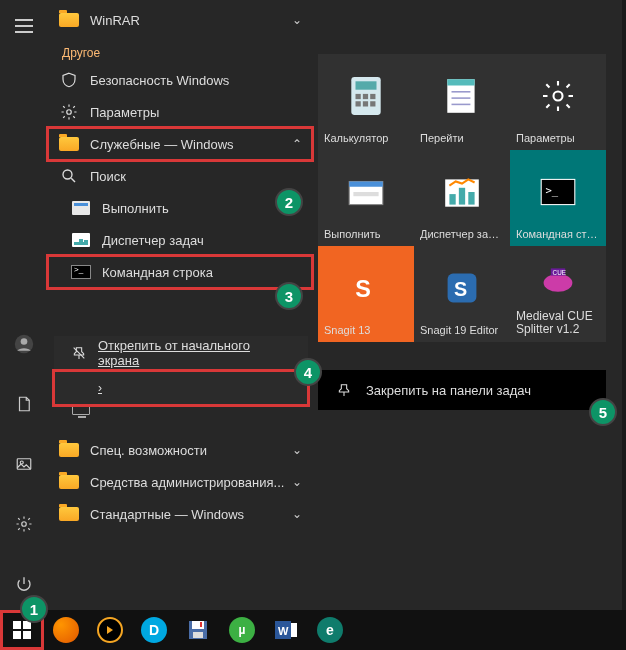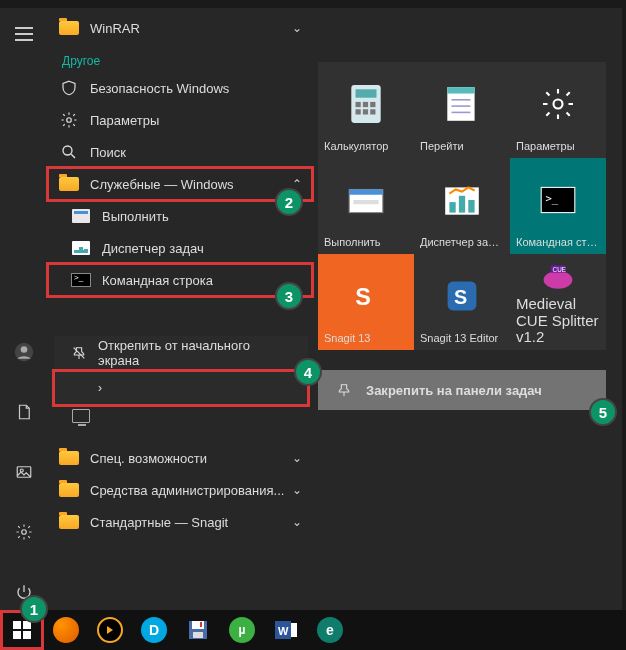--- a/index.html
+++ b/index.html
@@ -12,21 +12,20 @@
     overflow: hidden;
     position: relative;
   }
   .startmenu {
     position: absolute;
     left: 0; top: 0;
     width: 622px;
     height: 610px;
     background: #272727;
     display: flex;
-    margin-top: 8px;
   }
   .leftbar {
     width: 48px;
     display: flex;
     flex-direction: column;
     justify-content: space-between;
     padding: 6px 0;
   }
   .leftbar-top, .leftbar-bottom { display: flex; flex-direction: column; align-items: center; gap: 20px; }
   .leftbar .ico { width: 48px; height: 40px; display: flex; align-items: center; justify-content: center; cursor: pointer; }
@@ -41,21 +40,21 @@
   .list-item {
     display: flex; align-items: center;
     height: 32px;
     padding: 0 10px;
     cursor: pointer;
     position: relative;
   }
   .list-item .icon { width: 22px; height: 22px; margin-right: 10px; display: flex; align-items: center; justify-content: center; }
   .list-item .label { flex: 1; font-size: 13px; white-space: nowrap; overflow: hidden; text-overflow: ellipsis; }
   .list-item .chev { font-size: 12px; color: #ccc; }
-  .section-label { font-size: 12px; color: #14b8a6; padding: 10px 14px 4px; }
+  .section-label { font-size: 12px; color: #fdba74; padding: 10px 14px 4px; }
   .folder-icon { width: 20px; height: 14px; background: linear-gradient(#ffc83d,#f9a825); border-radius: 2px; position: relative; }
   .folder-icon::before { content:''; position: absolute; top:-3px; left:0; width:8px; height:3px; background:#f9a825; border-radius:1px 1px 0 0;}
   .shield-icon svg, .gear-icon svg, .search-icon svg { width:18px; height:18px; }
   .cmd-icon { width:20px; height:14px; background:#000; border:1px solid #888; position:relative; }
   .cmd-icon::after { content:'>_'; color:#fff; font-size:8px; position:absolute; left:2px; top:-1px; }
   .taskmgr-icon { width:18px; height:14px; background:#fff; position:relative; border-radius:1px; }
   .taskmgr-icon::after { content:''; position:absolute; left:2px; top:2px; width:14px; height:10px; background:linear-gradient(to top,#4aa 30%, transparent 30%),linear-gradient(to top,#4aa 60%, transparent 60%) 5px 0 / 4px 10px no-repeat,linear-gradient(to top,#4aa 45%, transparent 45%) 10px 0 / 4px 10px no-repeat; }
   .run-icon { width:18px; height:14px; background:#e8e8e8; border-radius:1px; position:relative; }
   .run-icon::after{content:'';position:absolute;left:2px;top:2px;width:14px;height:3px;background:#4a90d9;}
   .pc-icon { width:18px; height:14px; border:1px solid #aaa; border-radius:1px; position:relative;}
@@ -81,35 +80,34 @@
 
   
   .ctx1 {
     position: absolute;
     left: 54px; top: 336px;
     width: 254px;
     background: #2b2b2b;
     font-size: 13px;
     z-index: 40;
   }
-  .ctx1 .citem { display:flex; align-items:center; height:34px; padding:0 14px; cursor:pointer; }
+  .ctx1 .citem { display:flex; align-items:center; height:34px; padding:0 14px; cursor:pointer;text-decoration:underline; }
   .ctx1 .citem .cicon { width:22px; margin-right:8px; display:flex;align-items:center;justify-content:center;}
   .ctx1 .citem .clabel { flex:1; }
   .ctx1 .citem .carrow { font-size:12px; }
   .ctx1 .sep { height:1px; background:#444; }
 
   
   .ctx2 {
     position: absolute;
     left: 318px; top: 370px;
     width: 288px;
-    background: #737373;
+    background: #000000;
     z-index: 45;
     font-size: 13px;
-    font-weight: bold;
   }
   .ctx2 .citem2 { display:flex; align-items:center; height:40px; padding:0 14px; cursor:pointer; }
   .ctx2 .citem2 .cicon2 { width:24px; margin-right:10px; display:flex;align-items:center;justify-content:center;}
 
   
   .taskbar {
     position: absolute;
     left: 0; bottom: 0;
     width: 626px; height: 40px;
     background: #111;
@@ -195,37 +193,37 @@
     </div>
     <div class="list-item">
       <div class="icon gear-icon">
         <svg viewBox="0 0 24 24" width="18" height="18" fill="none" stroke="#ddd" stroke-width="1.6">
             <circle cx="12" cy="12" r="3"></circle>
             <path d="M12 2v3M12 19v3M4.2 4.2l2.1 2.1M17.7 17.7l2.1 2.1M2 12h3M19 12h3M4.2 19.8l2.1-2.1M17.7 6.3l2.1-2.1"></path>
           </svg>
       </div>
       <div class="label">Параметры</div>
     </div>
+    <div class="list-item hl-box">
+      <div class="icon">
+          <div class="folder-icon"></div>
+        </div>
+      <div class="label">Служебные — Windows</div>
+      <div class="chev">⌃</div>
+    </div>
+
     <div class="list-item">
       <div class="icon search-icon">
         <svg viewBox="0 0 24 24" width="18" height="18" fill="none" stroke="#ddd" stroke-width="1.8">
             <circle cx="10" cy="10" r="6"></circle>
             <path d="M20 20l-5-5"></path>
           </svg>
       </div>
       <div class="label">Поиск</div>
     </div>
-
-    <div class="list-item hl-box">
-      <div class="icon">
-          <div class="folder-icon"></div>
-        </div>
-      <div class="label">Служебные — Windows</div>
-      <div class="chev">⌃</div>
-    </div>
     <div class="list-item" style="padding-left:22px">
       <div class="icon">
           <div class="run-icon"></div>
         </div>
       <div class="label">Выполнить</div>
     </div>
     <div class="list-item" style="padding-left:22px">
       <div class="icon">
           <div class="taskmgr-icon"></div>
         </div>
@@ -263,21 +261,21 @@
       <div class="icon">
           <div class="folder-icon"></div>
         </div>
       <div class="label">Средства администрирования...</div>
       <div class="chev">⌄</div>
     </div>
     <div class="list-item">
       <div class="icon">
           <div class="folder-icon"></div>
         </div>
-      <div class="label">Стандартные — Snagit</div>
+      <div class="label">Стандартные — Windows</div>
       <div class="chev">⌄</div>
     </div>
   </div>
 
   <div class="tiles">
     <div class="tile">
       <div class="ticon">
           <div class="timg">
             <svg viewBox="0 0 40 40">
               <rect x="6" y="2" width="28" height="36" rx="3" fill="#d5e8ee"></rect>
@@ -366,31 +364,31 @@
         </div>
       <div class="tlabel">Snagit 13</div>
     </div>
     <div class="tile">
       <div class="ticon">
           <svg width="36" height="36" viewBox="0 0 40 40">
             <rect x="4" y="4" width="32" height="32" rx="6" fill="#2b6cb0"></rect>
             <text x="11" y="29" fill="#fff" font-size="22" font-weight="bold">S</text>
           </svg>
         </div>
-      <div class="tlabel">Snagit 13 Editor</div>
+      <div class="tlabel">Snagit 19 Editor</div>
     </div>
     <div class="tile">
       <div class="ticon">
           <svg width="42" height="36" viewBox="0 0 40 40">
             <ellipse cx="20" cy="22" rx="16" ry="10" fill="#cc3ba8"></ellipse>
             <rect x="12" y="6" width="16" height="8" fill="#6a1b9a"></rect>
             <text x="14" y="13" fill="#fff" font-size="7">CUE</text>
           </svg>
         </div>
-      <div class="tlabel" style="white-space:normal;font-size:15px;line-height:1.1">Medieval CUE Splitter v1.2</div>
+      <div class="tlabel" style="white-space:normal;font-size:12px;line-height:1.1">Medieval CUE Splitter v1.2</div>
     </div>
   </div>
 </div>
 
 <div class="ctx1">
   <div class="citem">
     <div class="cicon">
       <svg viewBox="0 0 24 24" width="16" height="16" fill="none" stroke="#ddd" stroke-width="1.6">
           <path d="M8 4h8v6l3 3v2H5v-2l3-3z"></path>
           <line x1="12" y1="15" x2="12" y2="21"></line>

